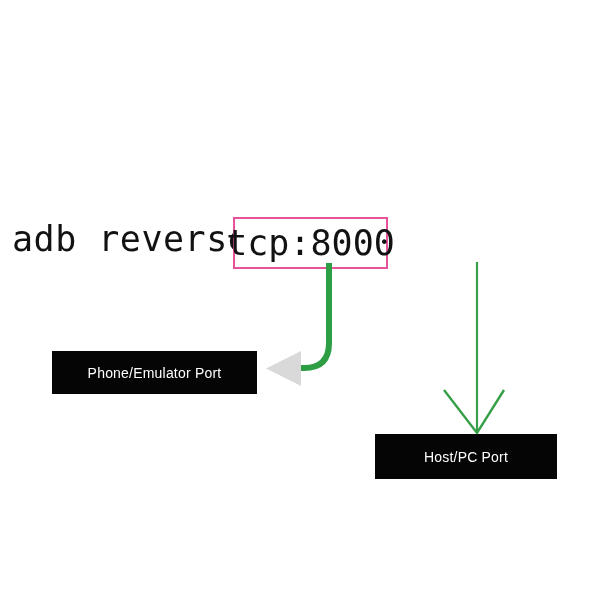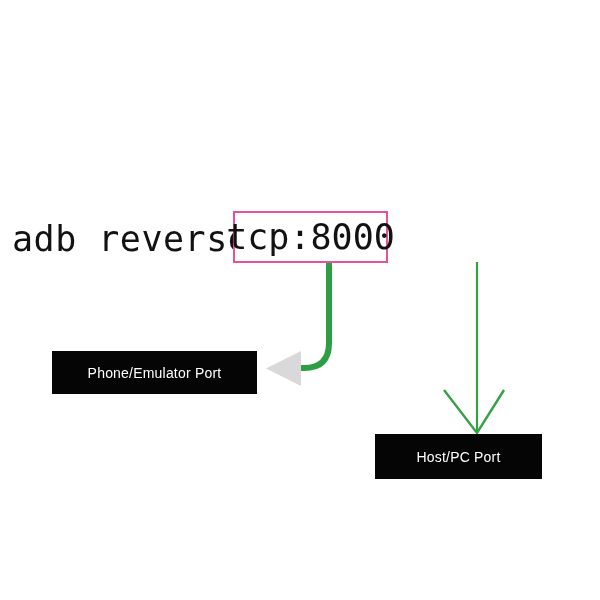--- a/index.html
+++ b/index.html
@@ -31,20 +31,21 @@
     position: absolute;
     box-sizing: border-box;
     display: flex;
     align-items: center;
     justify-content: center;
     font-family: "DejaVu Sans Mono", "Liberation Mono", monospace;
     font-size: 35px;
     color: #121212;
     background: #ffffff;
     white-space: pre;
+    margin-top: 6px;
   }
   #device-port-box {
     left: 233px;
     top: 211px;
     width: 155px;
     height: 52px;
     border: 2.5px solid #e8529b;
   }
   #host-port-box {
     left: 401px;
@@ -68,21 +69,21 @@
   }
   #phone-node {
     left: 52px;
     top: 351px;
     width: 205px;
     height: 43px;
   }
   #host-node {
     left: 375px;
     top: 434px;
-    width: 167px;
+    width: 182px;
     height: 45px;
   }
   
   #connectors {
     position: absolute;
     left: 0;
     top: 0;
     width: 600px;
     height: 600px;
     pointer-events: none;

